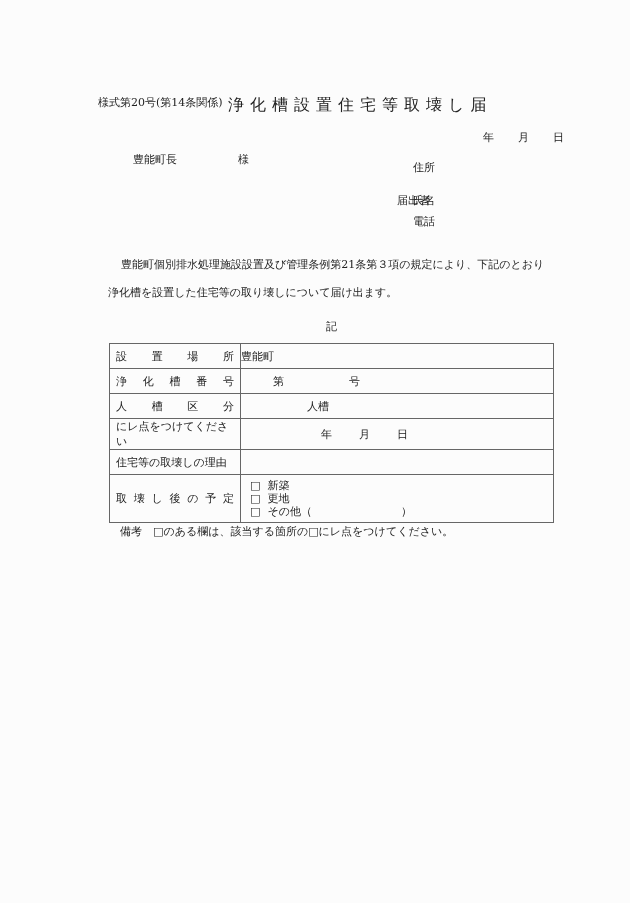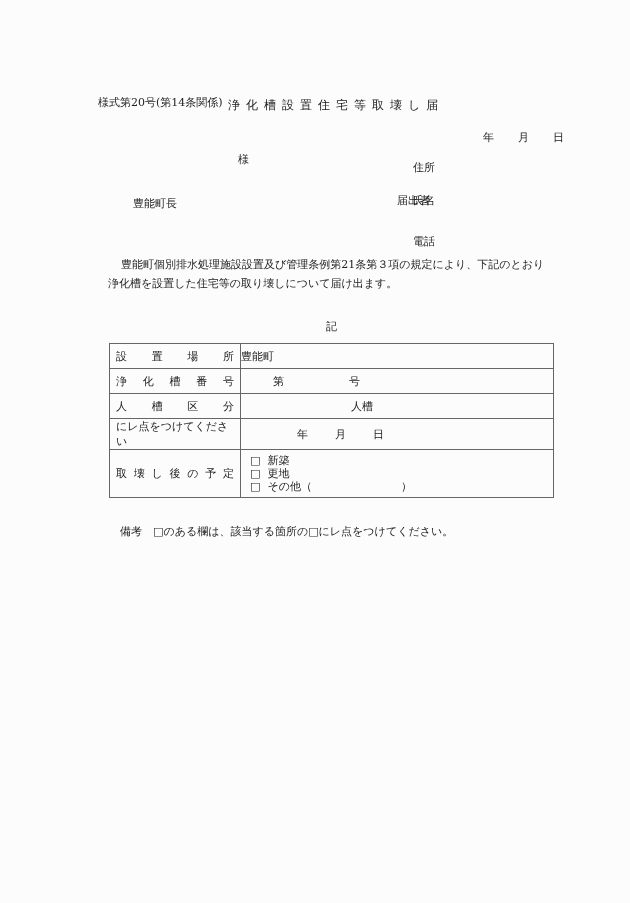--- a/index.html
+++ b/index.html
@@ -1,51 +1,51 @@
 <!DOCTYPE html>
 <html><head>
 <meta charset="utf-8">
 <style>
   html, body { margin:0; padding:0; }
   body {
     width:630px; height:903px; background:#fcfcfc; position:relative; overflow:hidden;
     font-family:"DejaVu Serif","Liberation Serif",serif; color:#222; font-size:11px;
   }
   .abs { position:absolute; white-space:nowrap; line-height:14px; }
-  .title { letter-spacing:6px; font-size:12px; }
+  .title { letter-spacing:6px; font-size:16px; }
   table.form {
     position:absolute; left:109px; top:343px; width:445px;
     border-collapse:collapse; font-size:11px;
   }
   table.form td { border:1px solid #666; padding:0 6px; height:24px; vertical-align:middle; }
   td.label { width:118px; padding:0 6px; }
   .spread { display:flex; justify-content:space-between; }
   .opts div { line-height:13px; }
   .opts .box { display:inline-block; width:14px; }
 </style>
 </head>
 <body>
 
 <div class="abs" style="left:98px;top:67px;margin-top:29px;">様式第20号(第14条関係)</div>
 <div class="abs title" style="left:228px;top:98px;">浄化槽設置住宅等取壊し届</div>
 
 <div class="abs" style="left:483px;top:131px;">年</div>
 <div class="abs" style="left:518px;top:131px;">月</div>
 <div class="abs" style="left:553px;top:131px;">日</div>
 
-<div class="abs" style="left:133px;top:153px;margin-top:44px;">豊能町長</div>
+<div class="abs" style="left:133px;top:153px;">豊能町長</div>
 <div class="abs" style="left:238px;top:153px;">様</div>
 
 <div class="abs" style="left:413px;top:161px;">住所</div>
 <div class="abs" style="left:353px;top:194px;margin-left:44px;">届出者</div>
 <div class="abs" style="left:413px;top:194px;">氏名</div>
-<div class="abs" style="left:413px;top:215px;margin-top:20px;">電話</div>
+<div class="abs" style="left:413px;top:215px;">電話</div>
 
 <div class="abs" style="left:121px;top:258px;">豊能町個別排水処理施設設置及び管理条例第21条第３項の規定により、下記のとおり</div>
-<div class="abs" style="left:108px;top:277px;">浄化槽を設置した住宅等の取り壊しについて届け出ます。</div>
+<div class="abs" style="left:108px;top:286px;">浄化槽を設置した住宅等の取り壊しについて届け出ます。</div>
 
 <div class="abs" style="left:326px;top:320px;">記</div>
 
 <table class="form">
   <tbody>
       <tr>
     <td class="label">
       <div class="spread">
         <span>設</span>
         <span>置</span>
@@ -73,31 +73,35 @@
   </tr>
   <tr>
     <td class="label">
       <div class="spread">
         <span>人</span>
         <span>槽</span>
         <span>区</span>
         <span>分</span>
       </div>
     </td>
-    <td style="padding-left:110px;">人槽</td>
+    <td style="padding-left:66px;">人槽</td>
   </tr>
   <tr>
     <td class="label">にレ点をつけてください</td>
-    <td style="padding-left:56px;">
+    <td style="padding-left:80px;">
       <span>年</span>
       <span style="display:inline-block;width:20px;"></span>
       <span>月</span>
       <span style="display:inline-block;width:20px;"></span>
       <span>日</span>
     </td>
+  </tr>
+  <tr>
+    <td class="label">住宅等の取壊しの理由</td>
+    <td></td>
   </tr>
   <tr>
     <td class="label" style="height:47px;">
       <div class="spread">
         <span>取</span>
         <span>壊</span>
         <span>し</span>
         <span>後</span>
         <span>の</span>
         <span>予</span>

